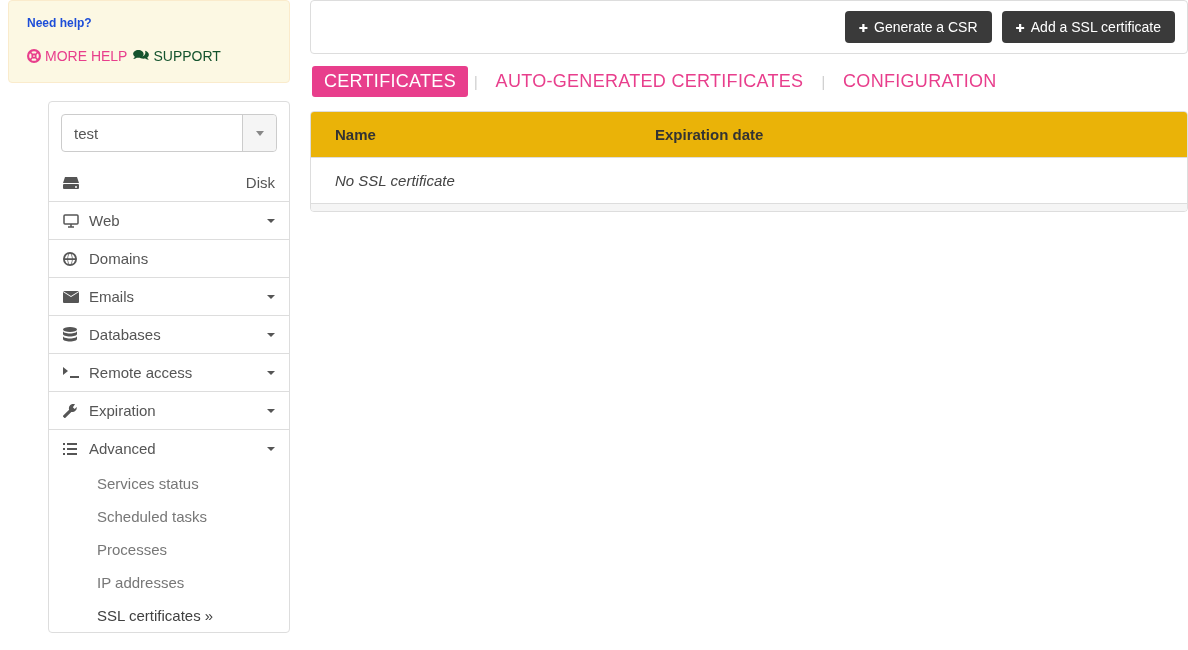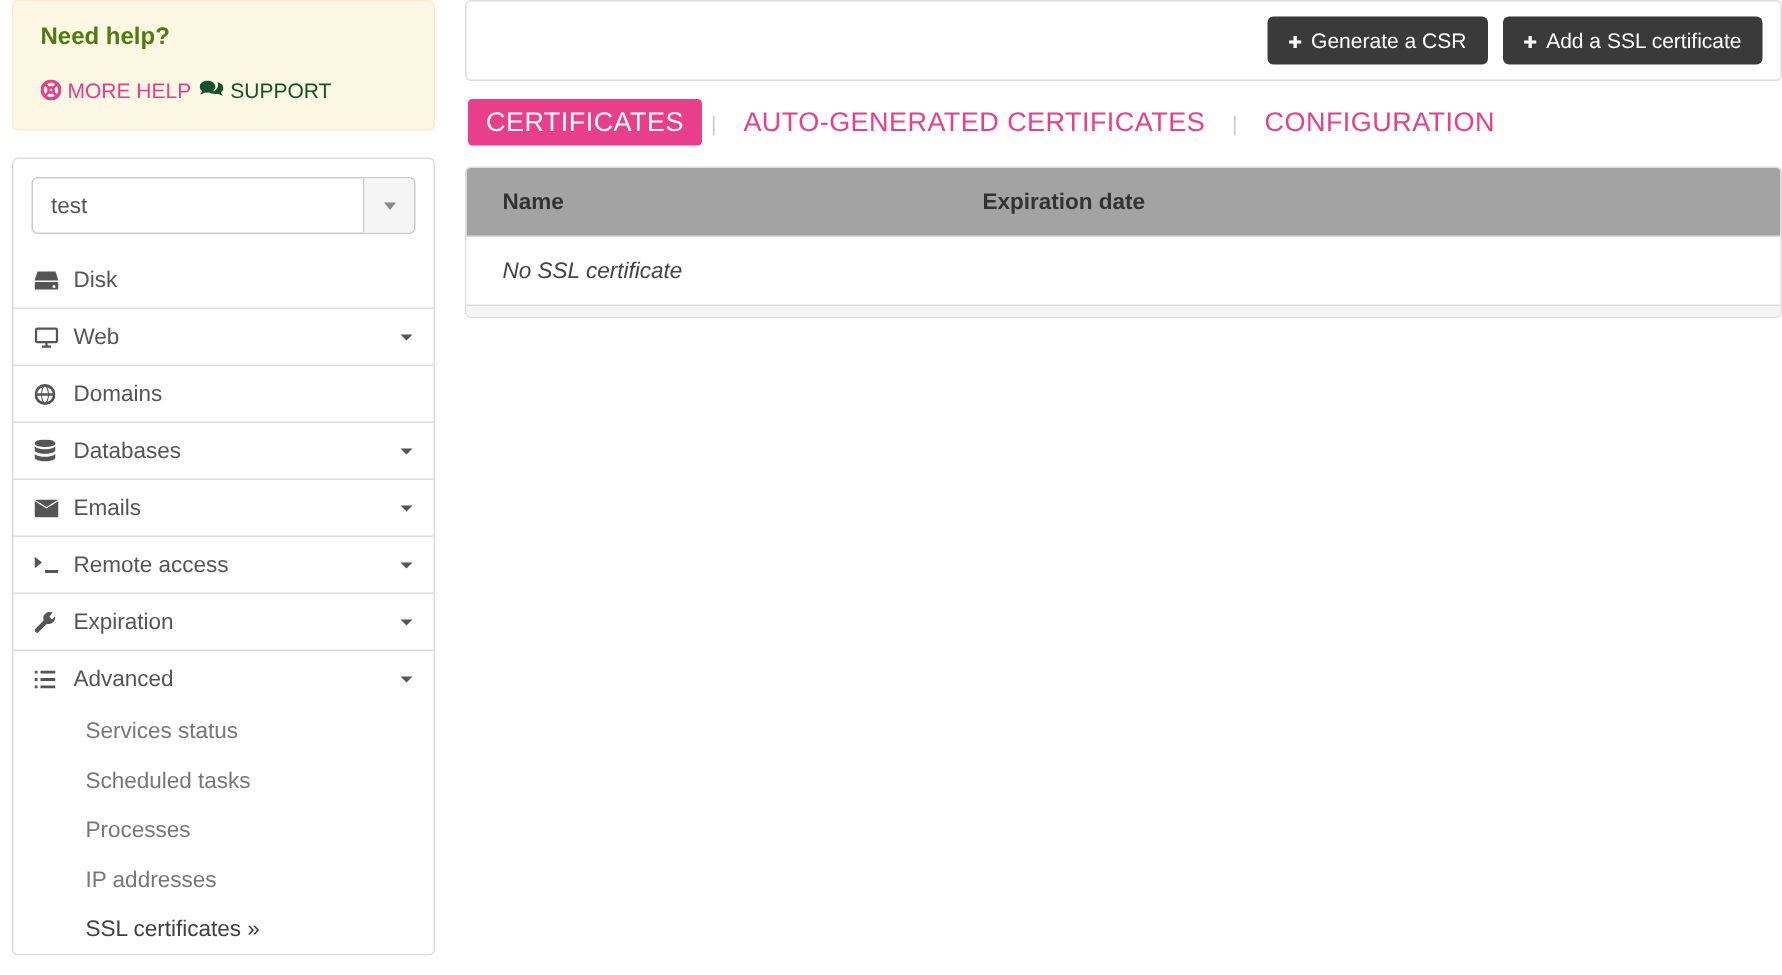--- a/index.html
+++ b/index.html
@@ -9,40 +9,41 @@
     .main { flex: 1; }
 
     .help-box {
       background: #fcf8e3;
       border: 1px solid #faebcc;
       border-radius: 4px;
       padding: 15px 18px 18px 18px;
       margin-bottom: 18px;
     }
     .help-box h4 {
-      font-size: 16px;
+      font-size: 12px;
       font-weight: 700;
-      color: #4d7c0f;
+      color: #1d4ed8;
       margin-bottom: 18px;
     }
     .help-links { display: flex; gap: 6px; align-items: center; }
     .help-links a {
       color: #14532d;
       text-decoration: none;
       font-size: 14px;
       display: inline-flex;
       align-items: center;
       gap: 4px;
     }
     .help-links a:first-child { color: #e83e8c; }
 
     .panel {
       border: 1px solid #ddd;
       border-radius: 4px;
       background: #fff;
+      margin-left: 40px;
     }
     .panel-body { padding: 12px; }
 
     .select-wrap {
       display: flex;
       border: 1px solid #ccc;
       border-radius: 4px;
       height: 38px;
       background: #fff;
     }
@@ -73,21 +74,21 @@
     .nav-list { list-style: none; }
     .nav-item {
       border-top: 1px solid #ddd;
       padding: 10px 14px;
       display: flex;
       align-items: center;
       gap: 10px;
       color: #555;
       cursor: pointer;
     }
-    .nav-item:first-child { border-top: none; }
+    .nav-item:first-child { border-top: none; text-align: right; }
     .nav-item .icon { width: 16px; text-align: center; color: #555; flex-shrink: 0; }
     .nav-item .label { flex: 1; color: #555; font-size: 15px; }
     .nav-caret {
       width: 0; height: 0;
       border-left: 4px solid transparent;
       border-right: 4px solid transparent;
       border-top: 4px solid #555;
       margin-left: 2px;
     }
     .subnav { list-style: none; }
@@ -135,21 +136,21 @@
     .tab.active { background: #e83e8c; color: #fff; }
     .tab-sep { color: #ccc; margin: 0 6px; }
 
     .table-panel {
       border: 1px solid #ddd;
       border-radius: 4px;
       overflow: hidden;
     }
     .table-header {
       display: flex;
-      background: #a3a3a3;
+      background: #eab308;
       border-bottom: 1px solid #ddd;
       padding: 14px 24px;
       font-weight: 700;
       color: #333;
       font-size: 15px;
     }
     .col-name { flex: 0 0 320px; }
     .col-exp { flex: 1; }
     .table-body { background: #fff; }
     .empty-row {
@@ -220,35 +221,35 @@
         <li class="nav-item">
           <span class="icon">
             <svg width="14" height="14" viewBox="0 0 16 16" fill="currentColor">
                 <path d="M8 0a8 8 0 100 16A8 8 0 008 0zm5.9 7H11c-.1-1.8-.6-3.4-1.3-4.6A6 6 0 0113.9 7zM8 2c.9 0 2 2 2.2 5H5.8C6 4 7.1 2 8 2zM6.3 2.4C5.6 3.6 5.1 5.2 5 7H2.1a6 6 0 014.2-4.6zM2.1 9H5c.1 1.8.6 3.4 1.3 4.6A6 6 0 012.1 9zM8 14c-.9 0-2-2-2.2-5h4.4C10 12 8.9 14 8 14zm1.7-.4c.7-1.2 1.2-2.8 1.3-4.6h2.9a6 6 0 01-4.2 4.6z"></path>
               </svg>
           </span>
           <span class="label">Domains</span>
         </li>
         <li class="nav-item">
           <span class="icon">
+            <svg width="16" height="12" viewBox="0 0 16 12" fill="currentColor">
+                <path d="M0 1l8 5 8-5v10a1 1 0 01-1 1H1a1 1 0 01-1-1V1zm0-1h16L8 5 0 0z"></path>
+              </svg>
+          </span>
+          <span class="label">Emails</span>
+          <span class="nav-caret"></span>
+        </li>
+        <li class="nav-item">
+          <span class="icon">
             <svg width="14" height="16" viewBox="0 0 14 16" fill="currentColor">
                 <ellipse cx="7" cy="2.5" rx="7" ry="2.5"></ellipse>
                 <path d="M0 4v3c0 1.4 3.1 2.5 7 2.5s7-1.1 7-2.5V4c0 1.4-3.1 2.5-7 2.5S0 5.4 0 4zm0 5v3c0 1.4 3.1 2.5 7 2.5s7-1.1 7-2.5V9c0 1.4-3.1 2.5-7 2.5S0 10.4 0 9z"></path>
               </svg>
           </span>
           <span class="label">Databases</span>
-          <span class="nav-caret"></span>
-        </li>
-        <li class="nav-item">
-          <span class="icon">
-            <svg width="16" height="12" viewBox="0 0 16 12" fill="currentColor">
-                <path d="M0 1l8 5 8-5v10a1 1 0 01-1 1H1a1 1 0 01-1-1V1zm0-1h16L8 5 0 0z"></path>
-              </svg>
-          </span>
-          <span class="label">Emails</span>
           <span class="nav-caret"></span>
         </li>
         <li class="nav-item">
           <span class="icon">
             <svg width="16" height="12" viewBox="0 0 16 12" fill="currentColor">
                 <path d="M0 0l5 4-5 4V0zm7 9h9v2H7V9z"></path>
               </svg>
           </span>
           <span class="label">Remote access</span>
           <span class="nav-caret"></span>

